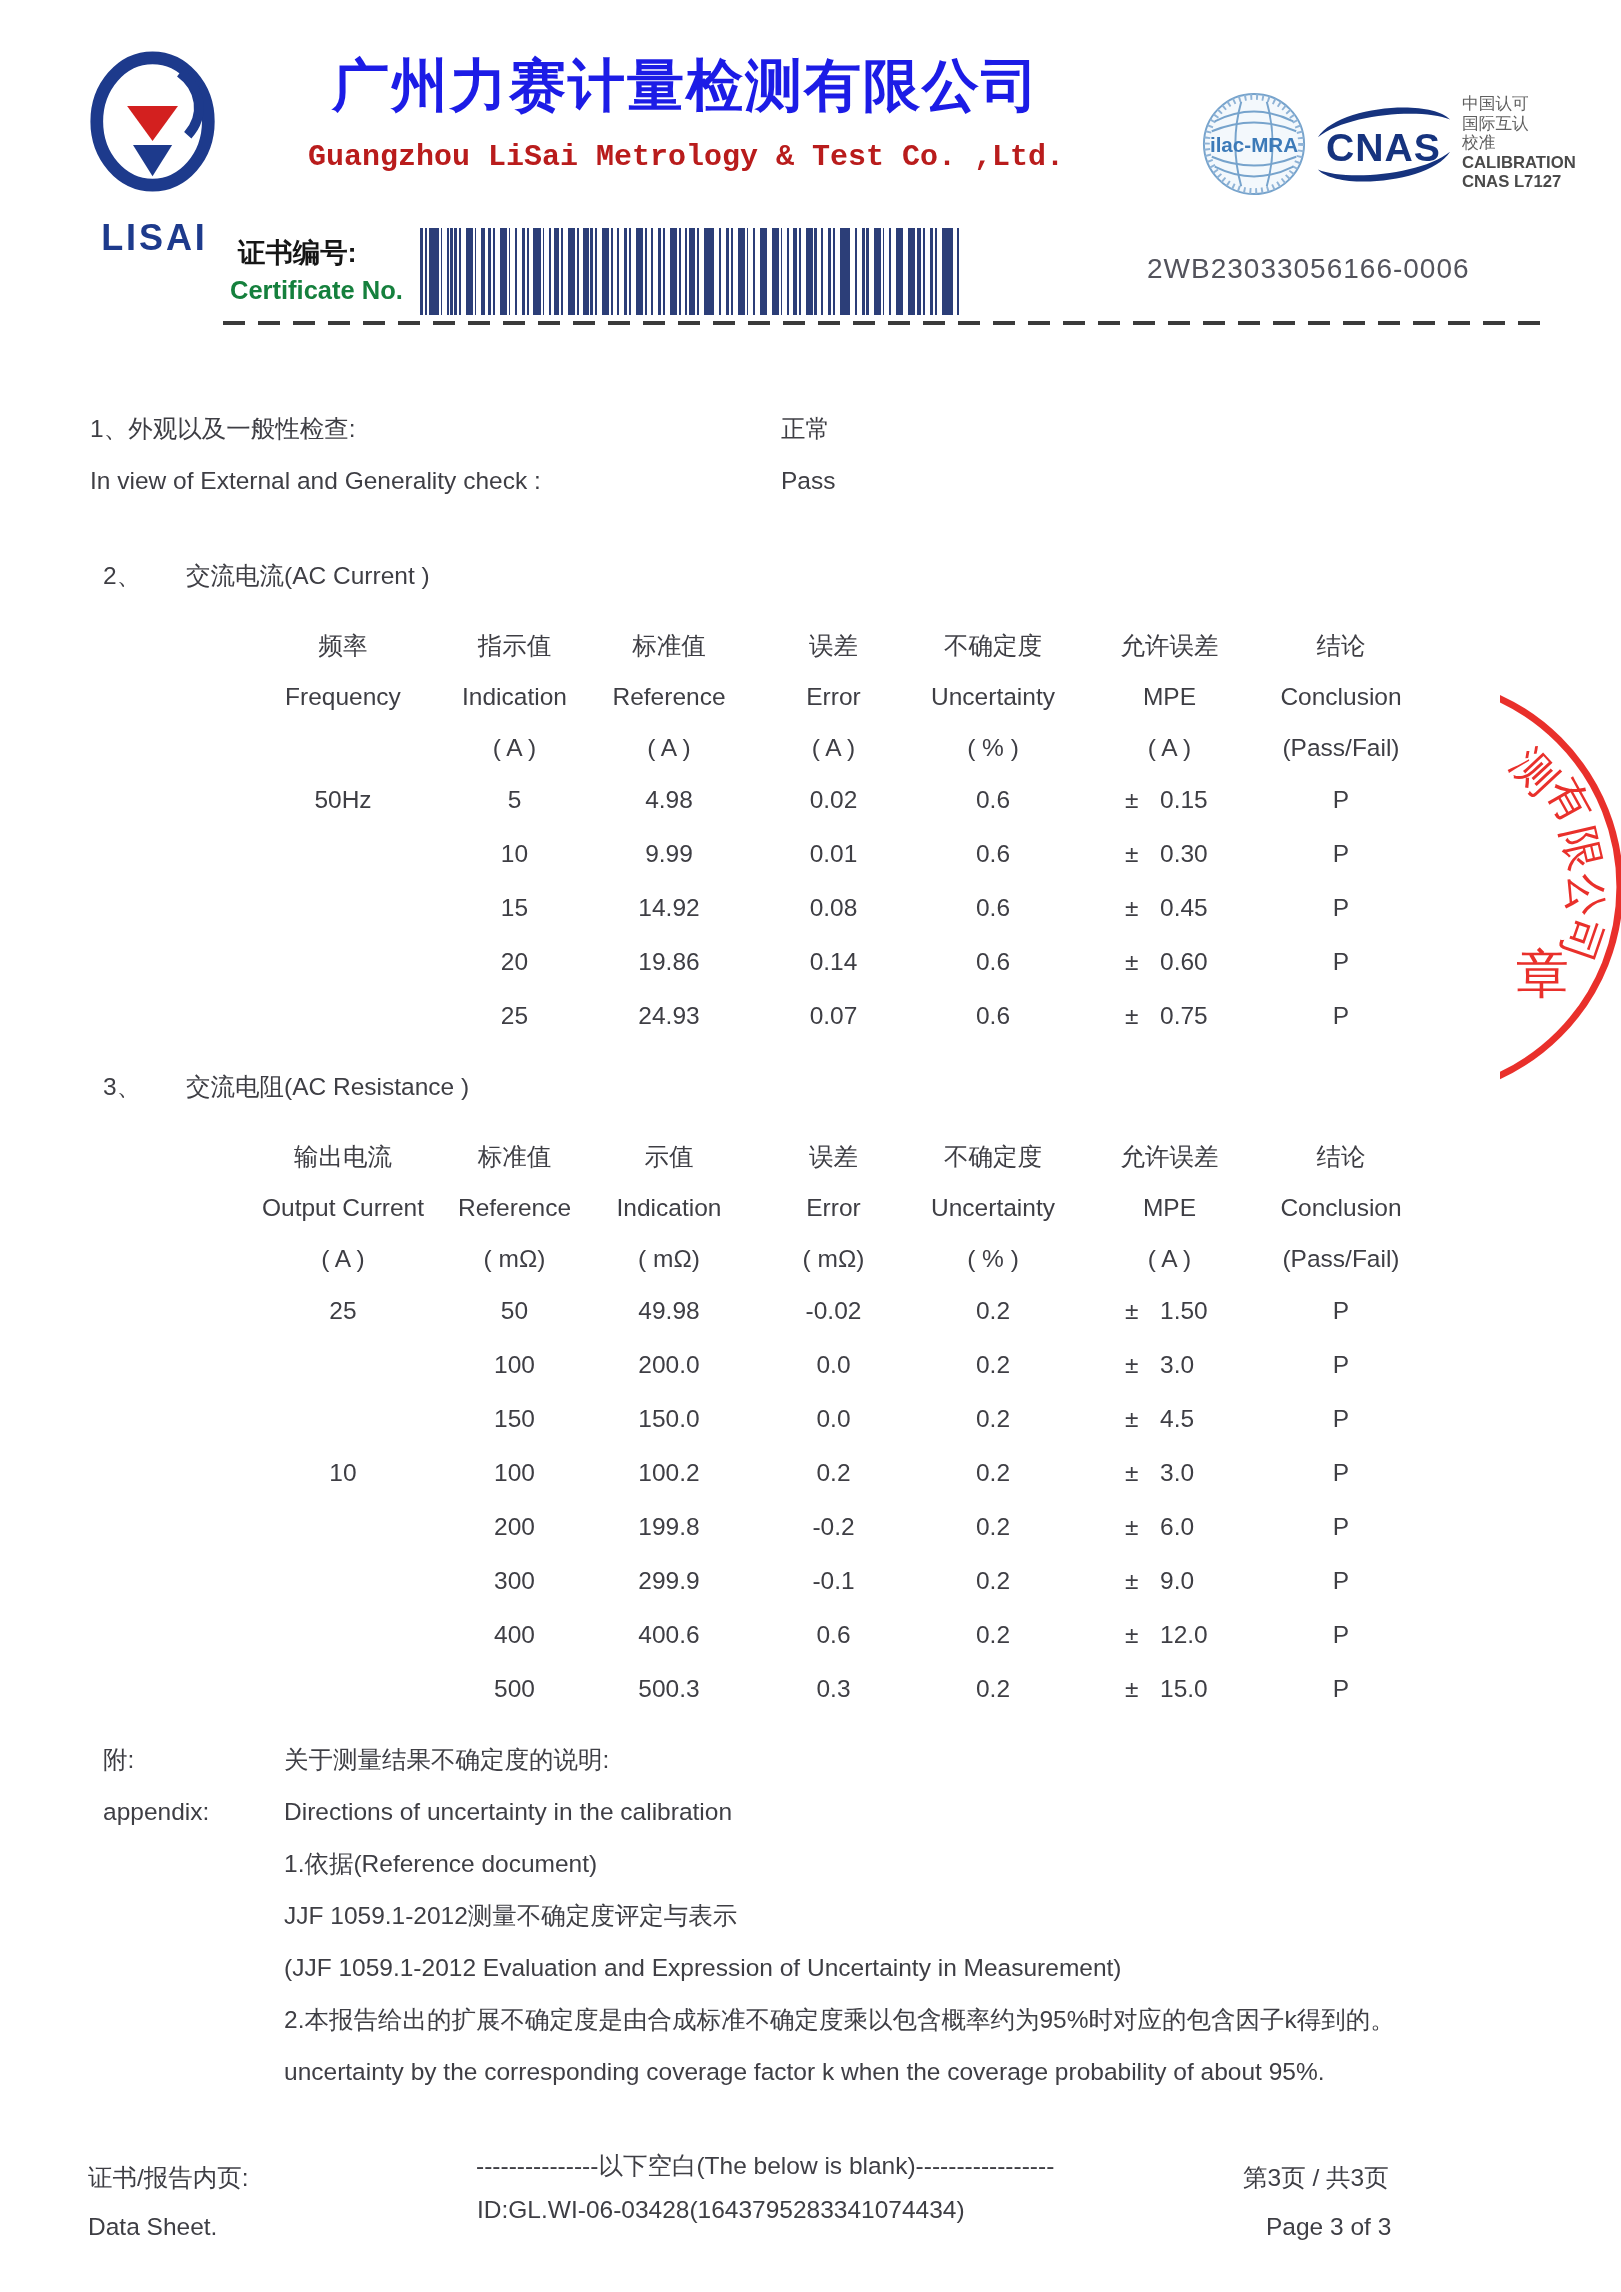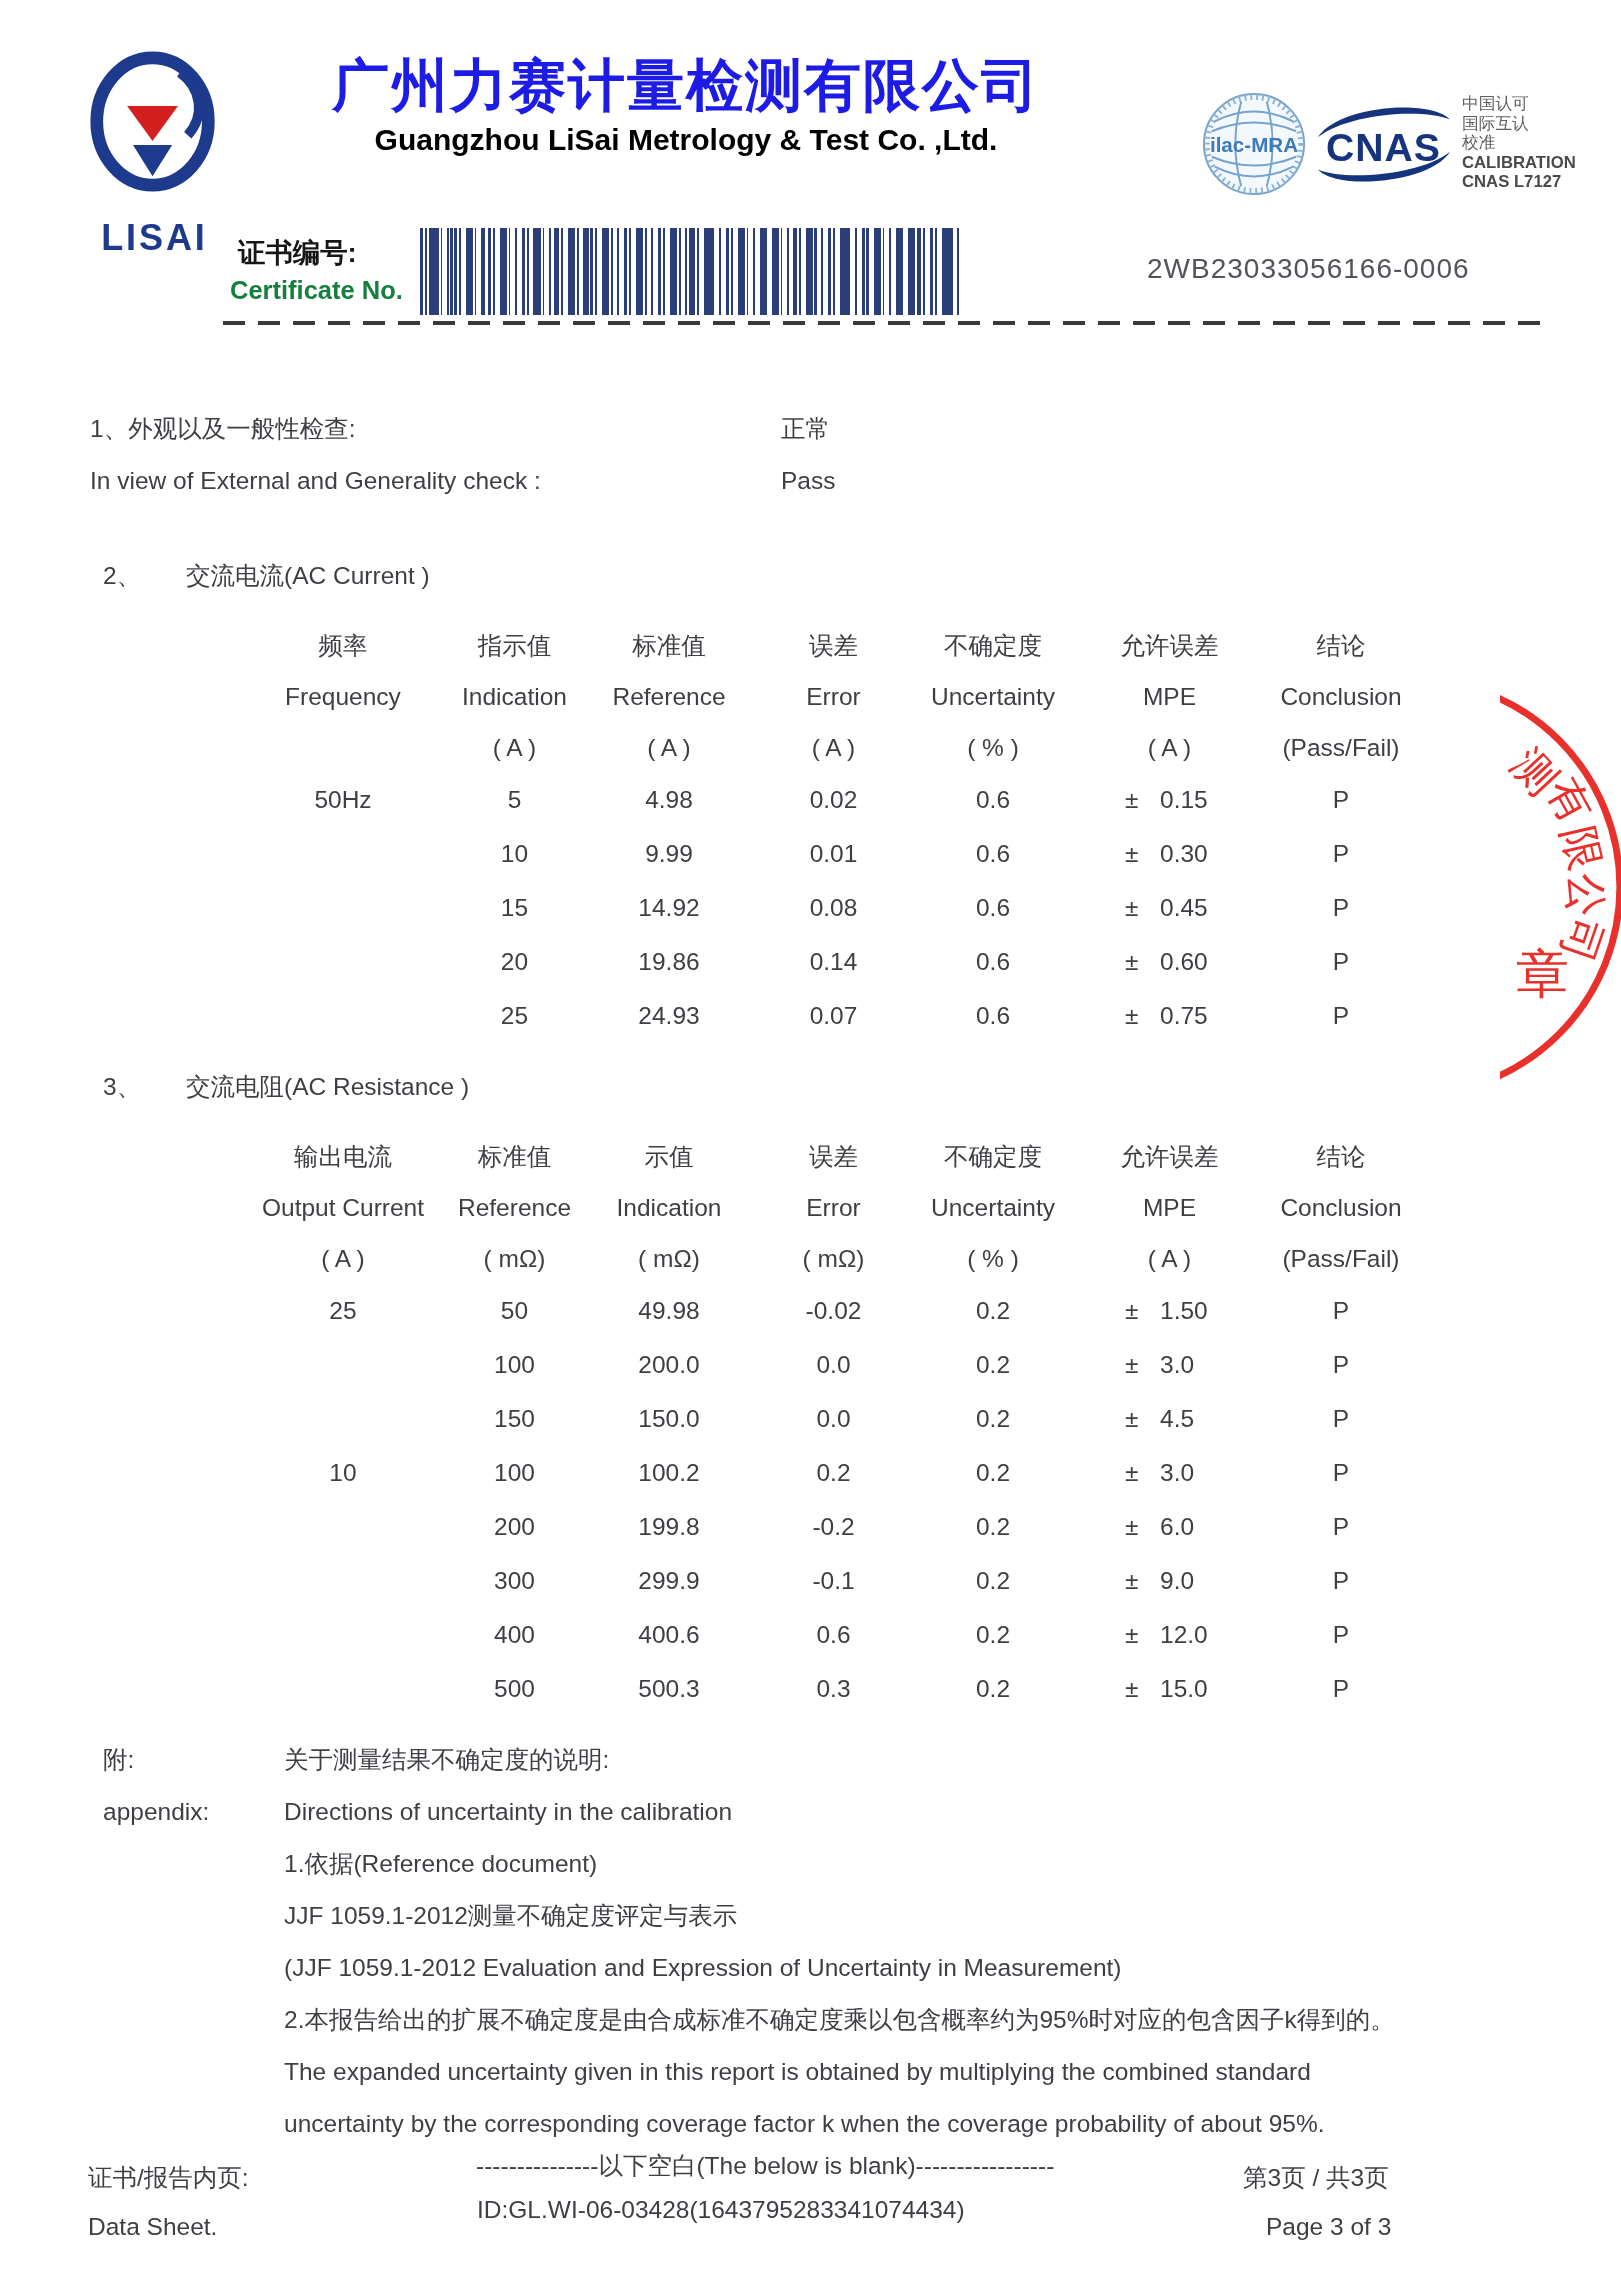--- a/index.html
+++ b/index.html
@@ -8,21 +8,21 @@
     font-family:"Liberation Sans","DejaVu Sans",sans-serif;color:#3e3e44;
     margin:0 auto;overflow:hidden;
   }
   .abs{position:absolute;}
 
   
   .logo-wrap{left:86px;top:51px;width:137px;text-align:center;}
   .logo-text{font-size:36px;font-weight:bold;color:#1d3a8c;letter-spacing:2.9px;margin-top:17px;}
   .company{left:294px;top:51px;width:784px;text-align:center;}
   .company-zh{font-size:57px;font-weight:bold;color:#1c1ce6;letter-spacing:2px;line-height:69px;}
-  .company-en{font-size:30px;font-weight:bold;color:#000000;margin-top:3px;}
+  .company-en{font-size:30px;font-weight:bold;color:#b91c1c;margin-top:20px;font-family:Liberation Mono, monospace;}
   .accred-text{left:1462px;top:94px;width:157px;font-size:16.7px;line-height:19.6px;color:#5f5f5f;}
   .accred-text .b{font-weight:bold;color:#4a4a4a;}
 
   
   .cert-label-zh{left:238px;top:235px;font-size:27.4px;font-weight:bold;color:#161616;}
   .cert-label-en{left:230px;top:276px;font-size:25.5px;font-weight:bold;color:#15803d;}
   .barcode{
     left:420px;top:228px;width:539px;height:87px;
     background:
       repeating-linear-gradient(90deg,transparent 0 8.8px,#2c3e78 8.8px 12.7px,transparent 12.7px 30px,#2c3e78 30px 33px,transparent 33px 52px),
@@ -394,24 +394,20 @@
       <div class="app-row">
         <div></div>
         <div>(JJF 1059.1-2012 Evaluation and Expression of Uncertainty in Measurement)</div>
       </div>
 
       <div class="app-row">
         <div></div>
         <div>2.本报告给出的扩展不确定度是由合成标准不确定度乘以包含概率约为95%时对应的包含因子k得到的。</div>
       </div>
 
-      <div class="app-row">
-        <div></div>
-        <div>The expanded uncertainty given in this report is obtained by multiplying the combined standard</div>
-      </div>
 
       <div class="app-row">
         <div></div>
         <div>uncertainty by the corresponding coverage factor k when the coverage probability of about 95%.</div>
       </div>
     </div>
 
   <div class="abs blank-notice">---------------以下空白(The below is blank)-----------------</div>
   <div class="abs doc-id">ID:GL.WI-06-03428(1643795283341074434)</div>
   <div class="abs foot-left-zh">证书/报告内页:</div>

